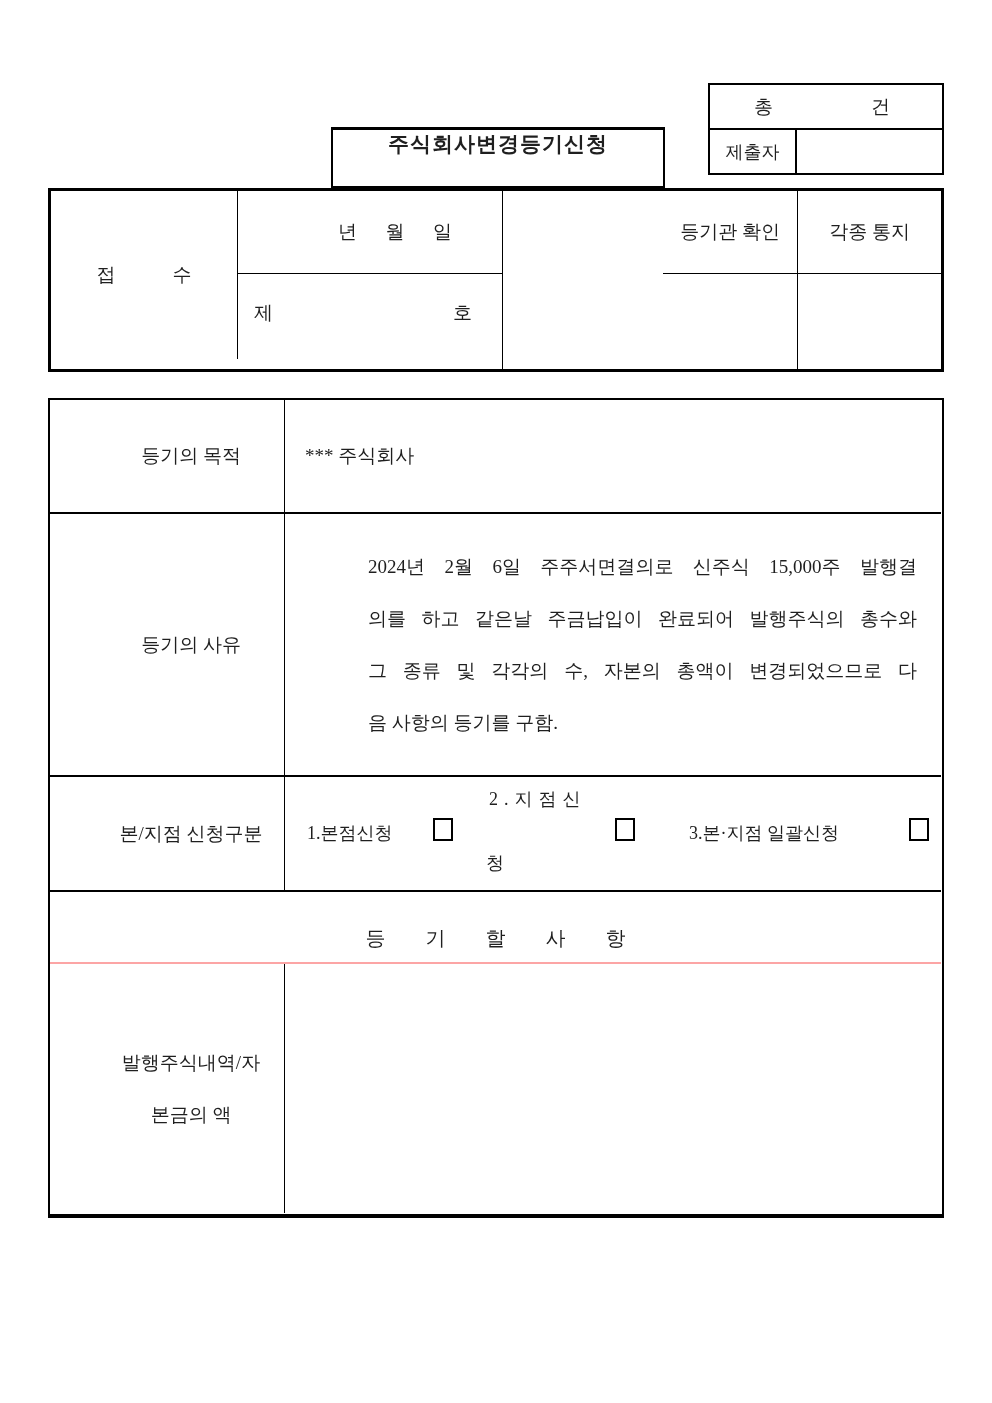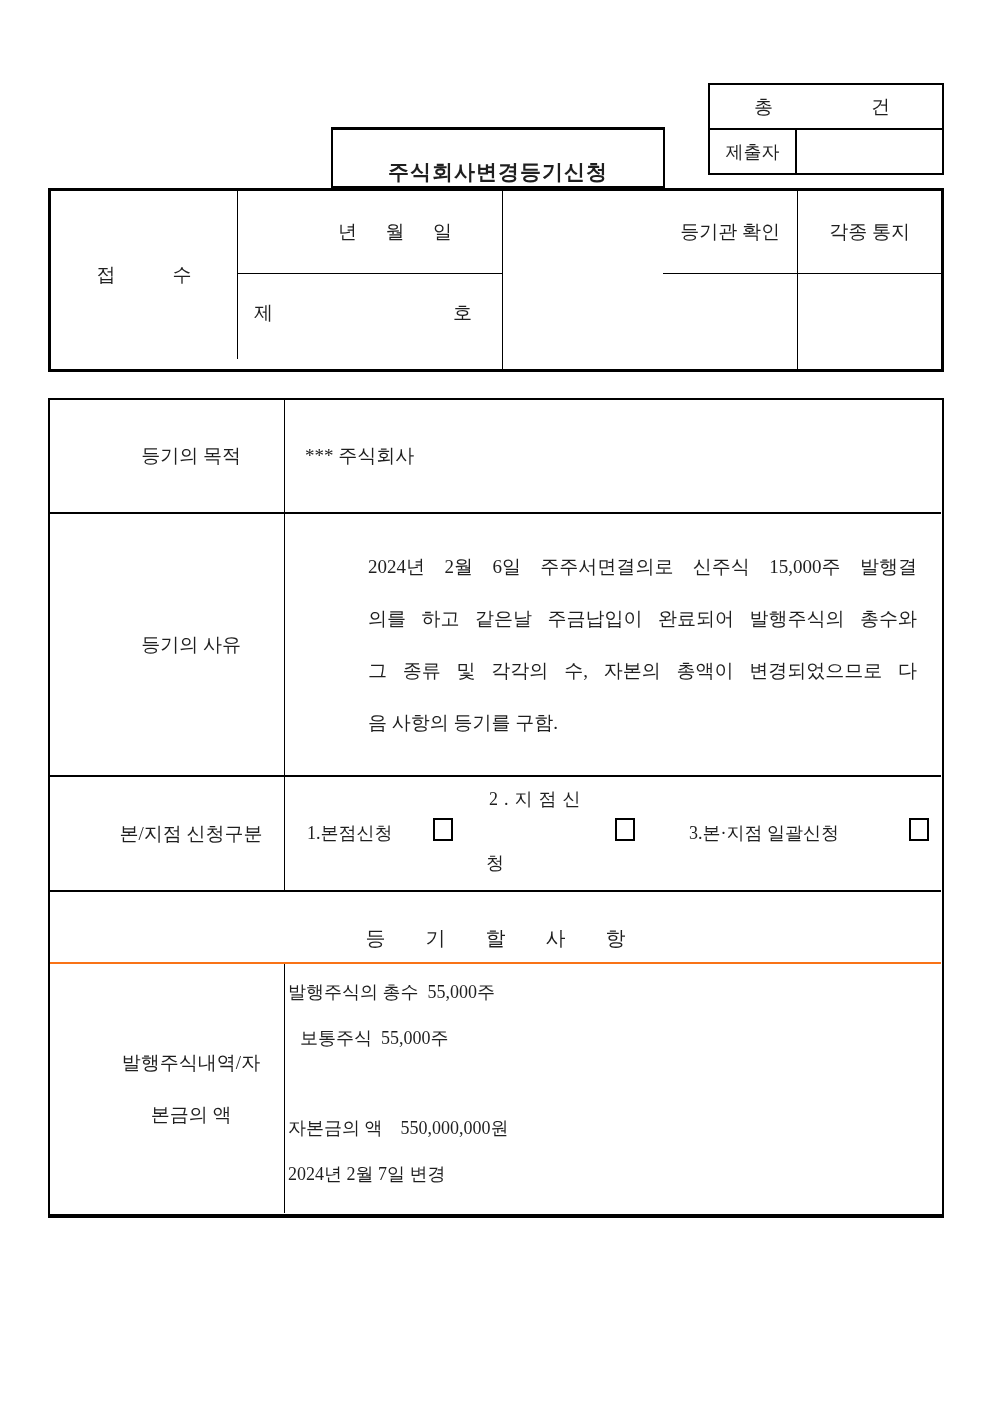--- a/index.html
+++ b/index.html
@@ -30,21 +30,21 @@
     display: flex; align-items: center; justify-content: center;
     font-size: 18px;
   }
   .total-box .row2 .val { flex: 1; }
 
   
   .title-box {
     position: absolute; left: 331px; top: 127px;
     width: 334px; height: 61px;
     border: 2px solid #000; border-top-width: 3px;
-    display: flex; align-items: flex-end; justify-content: center;
+    display: flex; align-items: flex-start; justify-content: center;
     background: #fff;
   }
   .title-box .title { font-size: 21px; font-weight: bold; letter-spacing: 1px; }
 
   
   .receipt {
     position: absolute; left: 48px; top: 188px;
     width: 896px; height: 184px;
     border: 3px solid #000; background: #fff;
   }
@@ -83,21 +83,21 @@
     font-size: 19px; text-align: center; margin-left: 48px;
   }
   .mrow .content-cell { flex: 1; position: relative; font-size: 19px; }
   .r1 { top: 0; height: 114px; border-bottom: 2px solid #000; }
   .r1 .content-cell { display: flex; align-items: center; padding-left: 20px; }
   .r2 { top: 114px; height: 263px; border-bottom: 2px solid #000; }
   .reason-text { padding: 27px 24px 0 83px; line-height: 52px; }
   .reason-line { text-align: justify; text-align-last: justify; }
   .reason-line.last { text-align: left; text-align-last: left; }
   .r3 { top: 377px; height: 115px; border-bottom: 2px solid #000; }
-  .r4 { top: 492px; height: 72px; border-bottom: 2px solid #f97316;
+  .r4 { top: 492px; height: 72px; border-bottom: 2px solid #fca5a5;
     align-items: center; justify-content: center; }
   .r4 .section-header { width: 100%; text-align: center; font-size: 20px; padding-top: 22px; }
   .r5 { top: 564px; height: 249px; }
   .r5 .label-cell { flex-direction: column; line-height: 52px; }
   .r5 .content-cell span { position: absolute; white-space: pre; font-size: 18px; }
   .sh-line1 { left: 3px;  top: 16px; }
   .sh-line2 { left: 15px; top: 62px; }
   .sh-line3 { left: 3px;  top: 152px; }
   .sh-line4 { left: 3px;  top: 198px; }
 
@@ -184,22 +184,16 @@
 
     <div class="mrow r4">
       <div class="section-header pre">등        기        할        사        항</div>
     </div>
 
     <div class="mrow r5">
       <div class="label-cell">
         <span>발행주식내역/자</span>
         <span class="pre">본금의 액</span>
       </div>
-      <div class="content-cell">
-        <span class="sh-line1">발행주식의 총수  55,000주</span>
-        <span class="sh-line2">보통주식  55,000주</span>
-        <span class="sh-line3">자본금의 액    550,000,000원</span>
-        <span class="sh-line4">2024년 2월 7일 변경</span>
-      </div>
     </div>
 
   </div>
 </div>
 
 </body></html>

